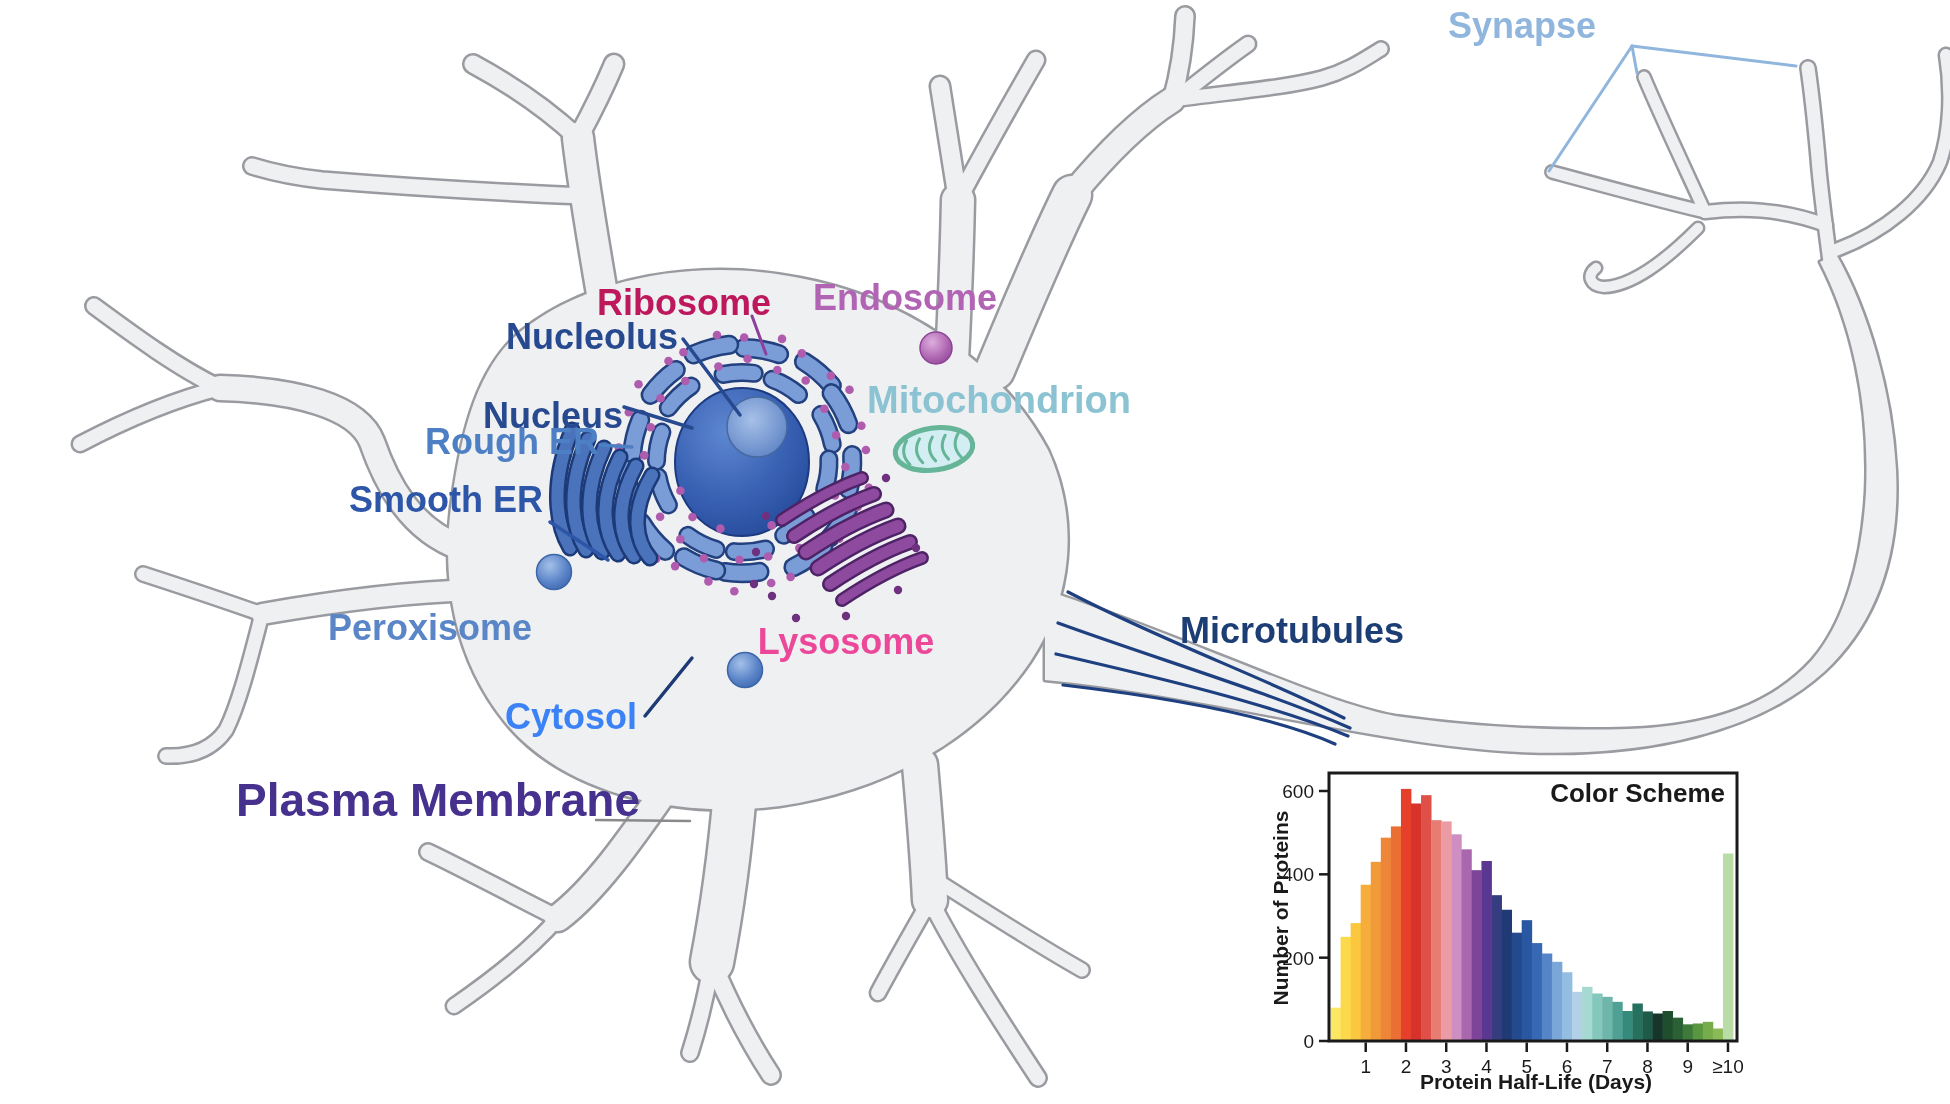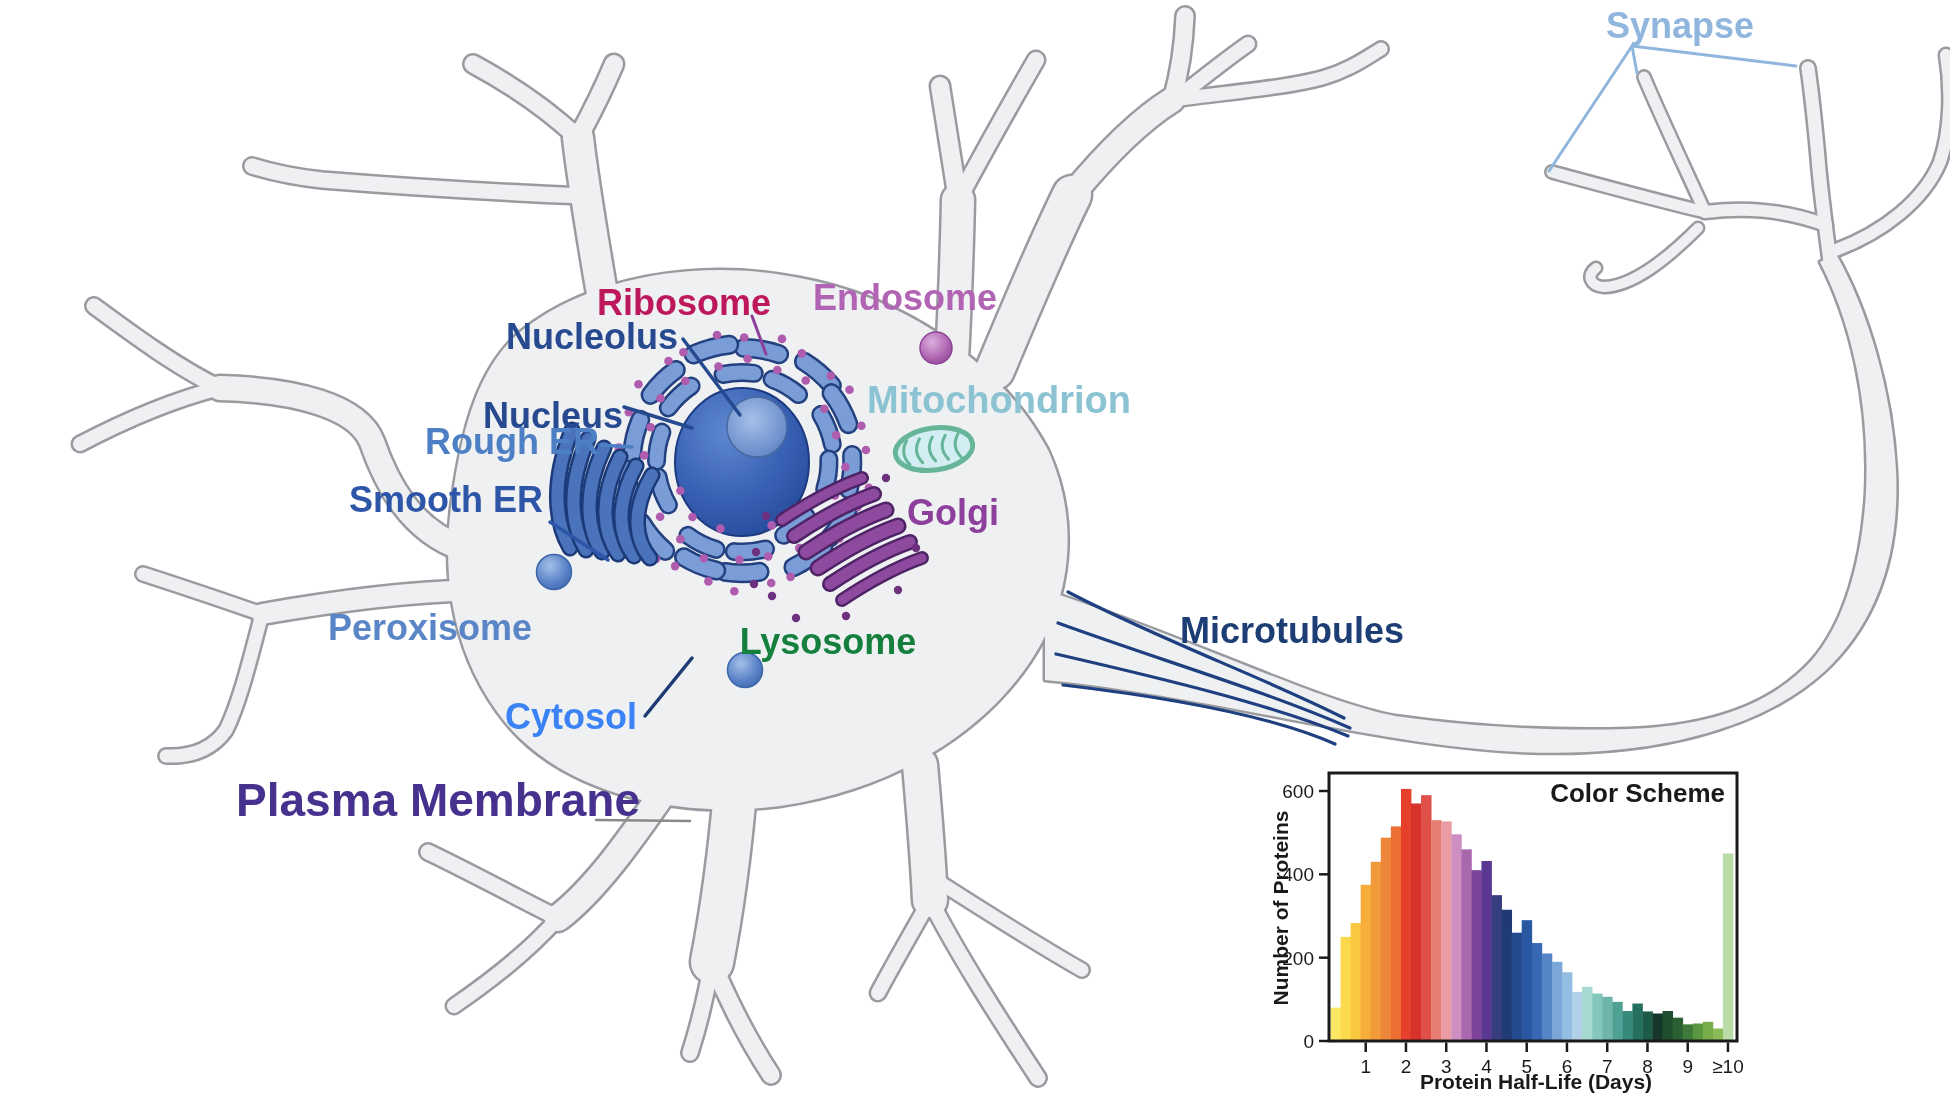--- a/index.html
+++ b/index.html
@@ -377,22 +377,21 @@
   </svg>
 
   <div class="lbl" style="left: 684px; top: 295px; color: #be185d; margin-top: 8px;">Ribosome</div>
   <div class="lbl" style="left: 592px; top: 337px; color: rgb(39, 73, 143);">Nucleolus</div>
   <div class="lbl" style="left: 553px; top: 416px; color: rgb(39, 73, 143);">Nucleus</div>
   <div class="lbl" style="left: 512px; top: 442px; color: rgb(77, 127, 196);">Rough ER</div>
   <div class="lbl" style="left: 446px; top: 500px; color: rgb(45, 85, 168);">Smooth ER</div>
   <div class="lbl" style="left: 430px; top: 588px; color: rgb(90, 134, 200); margin-top: 40px;">Peroxisome</div>
   <div class="lbl" style="left: 571px; top: 717px; color: #3b82f6;">Cytosol</div>
   <div class="lbl" style="left: 438px; top: 800px; font-size: 46px; color: rgb(70, 49, 143);">Plasma Membrane</div>
-  <div class="lbl" style="left: 828px; top: 642px; color: #15803d;">Lysosome</div>
+  <div class="lbl" style="left: 846px; top: 642px; color: #ec4899;">Lysosome</div>
   <div class="lbl-block" style="left: 907px; top: 486px; color: rgb(140, 63, 155);">
-    <div>Golgi</div>
   </div>
   <div class="lbl" style="left: 905px; top: 298px; color: rgb(178, 100, 180);">Endosome</div>
   <div class="lbl" style="left: 999px; top: 401px; font-size: 38px; color: rgb(140, 195, 211);">Mitochondrion</div>
   <div class="lbl" style="left: 1292px; top: 631px; color: rgb(28, 62, 117);">Microtubules</div>
-  <div class="lbl" style="left: 1680px; top: 26px; color: rgb(144, 182, 222);">Synapse</div>
+  <div class="lbl" style="left: 1522px; top: 26px; color: rgb(144, 182, 222);">Synapse</div>
 
 </div>
 
 </body></html>

